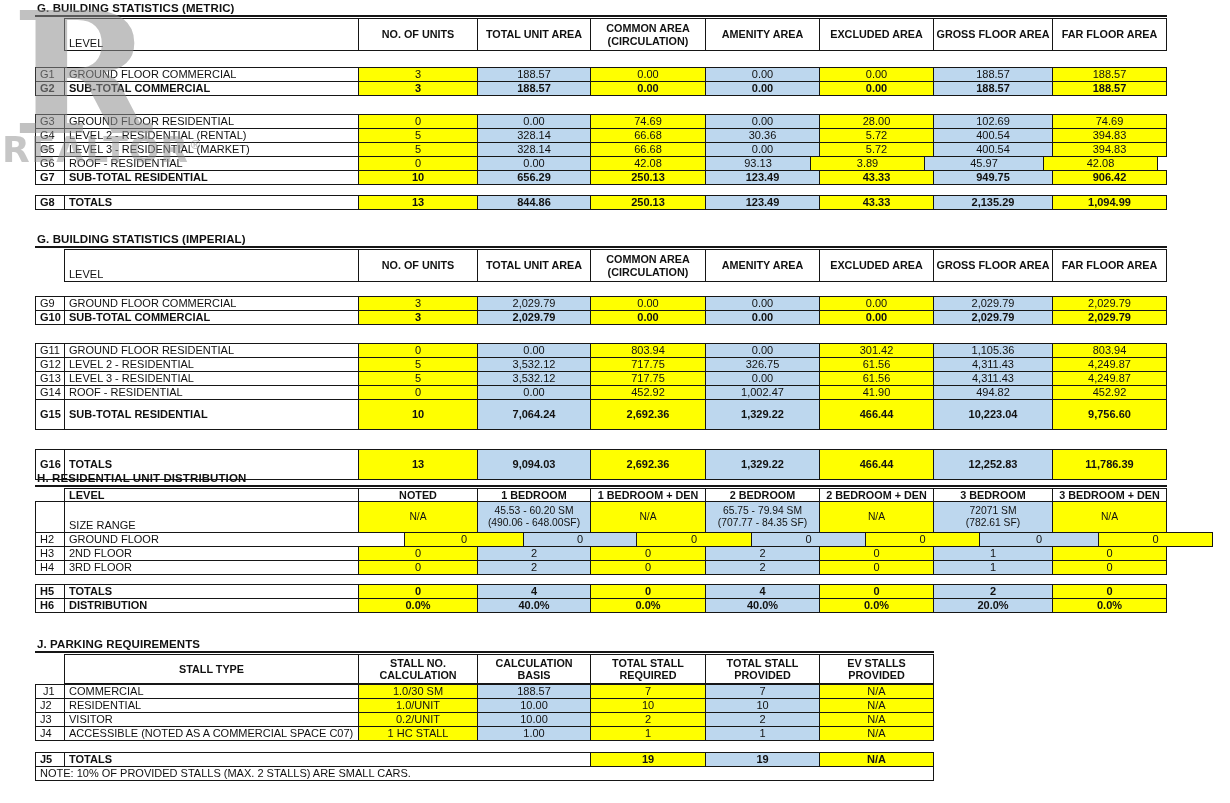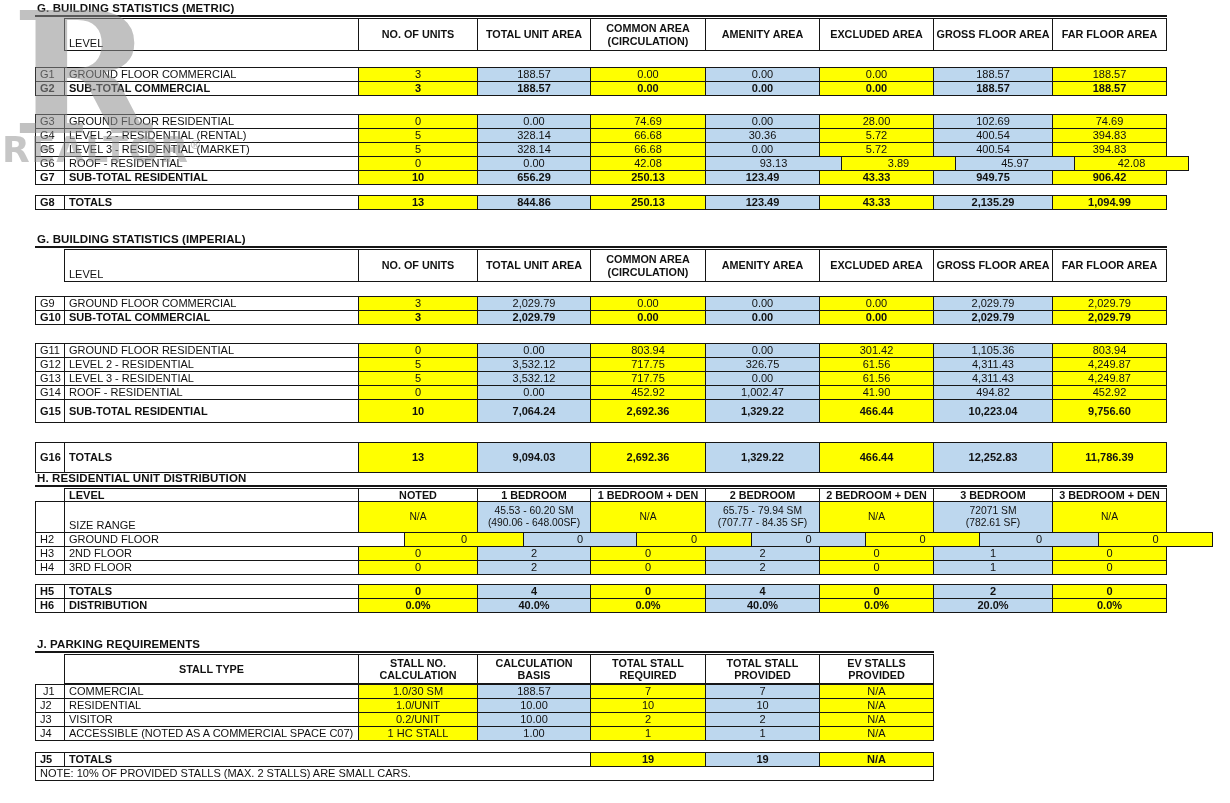--- a/index.html
+++ b/index.html
@@ -133,21 +133,21 @@
           <div class="cell y" style="width: 115px;">5.72</div>
           <div class="cell b" style="width: 120px;">400.54</div>
           <div class="cell y" style="width: 115px;">394.83</div>
         </div>
         <div class="trow" style="height: 15px; margin-top: -1px;">
           <div class="cell left" style="width: 30px;">G6</div>
           <div class="cell left" style="width: 295px;">ROOF - RESIDENTIAL</div>
           <div class="cell y" style="width: 120px;">0</div>
           <div class="cell b" style="width: 114px;">0.00</div>
           <div class="cell y" style="width: 116px;">42.08</div>
-          <div class="cell b" style="width: 137px;">93.13</div>
+          <div class="cell b" style="width: 106px;">93.13</div>
           <div class="cell y" style="width: 115px;">3.89</div>
           <div class="cell b" style="width: 120px;">45.97</div>
           <div class="cell y" style="width: 115px;">42.08</div>
         </div>
         <div class="trow" style="height: 15px; margin-top: -1px;">
           <div class="cell left bold" style="width: 30px;">G7</div>
           <div class="cell left bold" style="width: 295px;">SUB-TOTAL RESIDENTIAL</div>
           <div class="cell y bold" style="width: 120px;">10</div>
           <div class="cell b bold" style="width: 114px;">656.29</div>
           <div class="cell y bold" style="width: 116px;">250.13</div>
@@ -244,21 +244,21 @@
           <div class="cell left" style="width: 30px;">G14</div>
           <div class="cell left" style="width: 295px;">ROOF - RESIDENTIAL</div>
           <div class="cell y" style="width: 120px;">0</div>
           <div class="cell b" style="width: 114px;">0.00</div>
           <div class="cell y" style="width: 116px;">452.92</div>
           <div class="cell b" style="width: 115px;">1,002.47</div>
           <div class="cell y" style="width: 115px;">41.90</div>
           <div class="cell b" style="width: 120px;">494.82</div>
           <div class="cell y" style="width: 115px;">452.92</div>
         </div>
-        <div class="trow" style="height: 24px; margin-top: -1px;">
+        <div class="trow" style="height: 31px; margin-top: -1px;">
           <div class="cell left bold" style="width: 30px;">G15</div>
           <div class="cell left bold" style="width: 295px;">SUB-TOTAL RESIDENTIAL</div>
           <div class="cell y bold" style="width: 120px;">10</div>
           <div class="cell b bold" style="width: 114px;">7,064.24</div>
           <div class="cell y bold" style="width: 116px;">2,692.36</div>
           <div class="cell b bold" style="width: 115px;">1,329.22</div>
           <div class="cell y bold" style="width: 115px;">466.44</div>
           <div class="cell b bold" style="width: 120px;">10,223.04</div>
           <div class="cell y bold" style="width: 115px;">9,756.60</div>
         </div>

